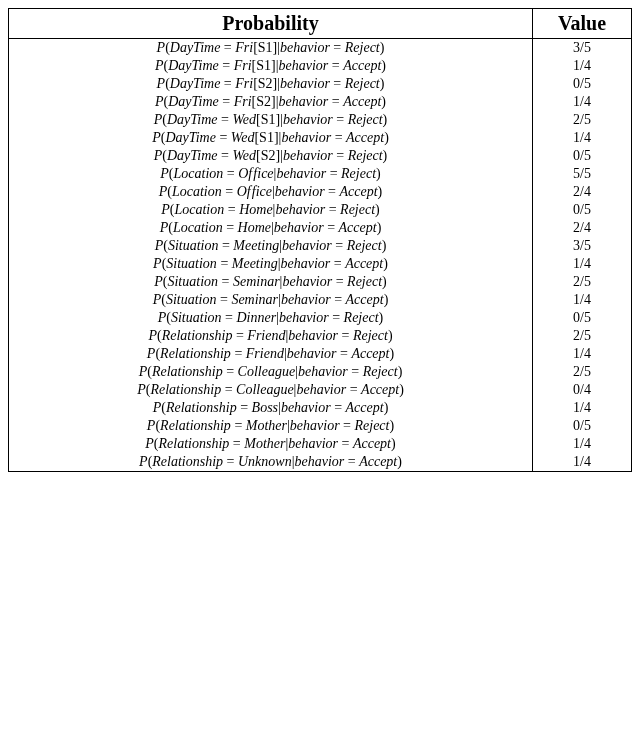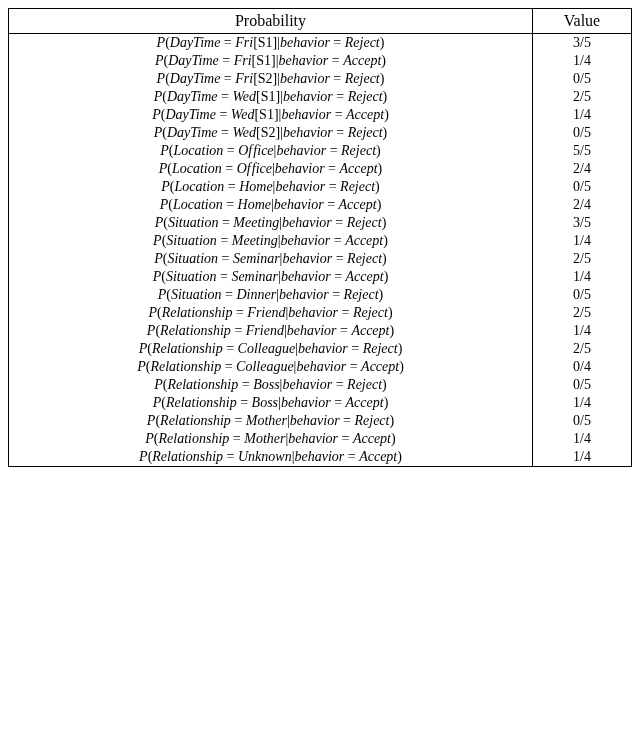--- a/index.html
+++ b/index.html
@@ -9,22 +9,22 @@
       background: #fff;
       width: 640px;
       box-sizing: border-box;
     }
     table {
       border-collapse: collapse;
       width: 100%;
       table-layout: fixed;
     }
     th {
-      font-weight: normal;
-      font-size: 16px;
+      font-weight: bold;
+      font-size: 20px;
       text-align: center;
       border: 1.5px solid #000;
       padding: 3px 6px;
     }
     td {
       font-size: 14px;
       text-align: center;
       padding: 1px 6px;
       font-style: italic;
     }
@@ -67,20 +67,24 @@
         <td class="prob"><span class="p-letter">P</span><span class="nonital">(</span>DayTime<span class="nonital"> = </span>Fri<span class="nonital">[S1]</span><span class="nonital">|</span>behavior<span class="nonital"> = </span>Reject<span class="nonital">)</span></td>
         <td class="val">3/5</td>
       </tr>
       <tr>
         <td class="prob"><span class="p-letter">P</span><span class="nonital">(</span>DayTime<span class="nonital"> = </span>Fri<span class="nonital">[S1]</span><span class="nonital">|</span>behavior<span class="nonital"> = </span>Accept<span class="nonital">)</span></td>
         <td class="val">1/4</td>
       </tr>
       <tr>
         <td class="prob"><span class="p-letter">P</span><span class="nonital">(</span>DayTime<span class="nonital"> = </span>Fri<span class="nonital">[S2]</span><span class="nonital">|</span>behavior<span class="nonital"> = </span>Reject<span class="nonital">)</span></td>
         <td class="val">0/5</td>
+      </tr>
+      <tr>
+        <td class="prob"><span class="p-letter">P</span><span class="nonital">(</span>DayTime<span class="nonital"> = </span>Fri<span class="nonital">[S2]</span><span class="nonital">|</span>behavior<span class="nonital"> = </span>Accept<span class="nonital">)</span></td>
+        <td class="val">1/4</td>
       </tr>
       <tr>
         <td class="prob"><span class="p-letter">P</span><span class="nonital">(</span>DayTime<span class="nonital"> = </span>Wed<span class="nonital">[S1]</span><span class="nonital">|</span>behavior<span class="nonital"> = </span>Reject<span class="nonital">)</span></td>
         <td class="val">2/5</td>
       </tr>
       <tr>
         <td class="prob"><span class="p-letter">P</span><span class="nonital">(</span>DayTime<span class="nonital"> = </span>Wed<span class="nonital">[S1]</span><span class="nonital">|</span>behavior<span class="nonital"> = </span>Accept<span class="nonital">)</span></td>
         <td class="val">1/4</td>
       </tr>
       <tr>
@@ -133,24 +137,20 @@
       </tr>
       <tr>
         <td class="prob"><span class="p-letter">P</span><span class="nonital">(</span>Relationship<span class="nonital"> = </span>Colleague<span class="nonital"></span><span class="nonital">|</span>behavior<span class="nonital"> = </span>Reject<span class="nonital">)</span></td>
         <td class="val">2/5</td>
       </tr>
       <tr>
         <td class="prob"><span class="p-letter">P</span><span class="nonital">(</span>Relationship<span class="nonital"> = </span>Colleague<span class="nonital"></span><span class="nonital">|</span>behavior<span class="nonital"> = </span>Accept<span class="nonital">)</span></td>
         <td class="val">0/4</td>
       </tr>
       <tr>
-        <td class="prob"><span class="p-letter">P</span><span class="nonital">(</span>Relationship<span class="nonital"> = </span>Boss<span class="nonital"></span><span class="nonital">|</span>behavior<span class="nonital"> = </span>Reject<span class="nonital">)</span></td>
-        <td class="val">0/5</td>
-      </tr>
-      <tr>
         <td class="prob"><span class="p-letter">P</span><span class="nonital">(</span>Relationship<span class="nonital"> = </span>Boss<span class="nonital"></span><span class="nonital">|</span>behavior<span class="nonital"> = </span>Accept<span class="nonital">)</span></td>
         <td class="val">1/4</td>
       </tr>
       <tr>
         <td class="prob"><span class="p-letter">P</span><span class="nonital">(</span>Relationship<span class="nonital"> = </span>Mother<span class="nonital"></span><span class="nonital">|</span>behavior<span class="nonital"> = </span>Reject<span class="nonital">)</span></td>
         <td class="val">0/5</td>
       </tr>
       <tr>
         <td class="prob"><span class="p-letter">P</span><span class="nonital">(</span>Relationship<span class="nonital"> = </span>Mother<span class="nonital"></span><span class="nonital">|</span>behavior<span class="nonital"> = </span>Accept<span class="nonital">)</span></td>
         <td class="val">1/4</td>

